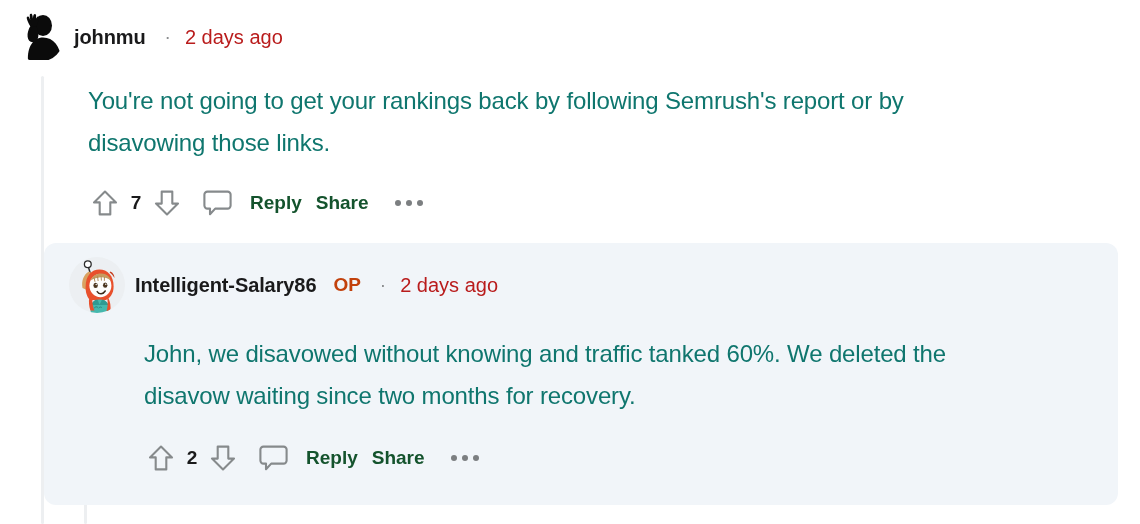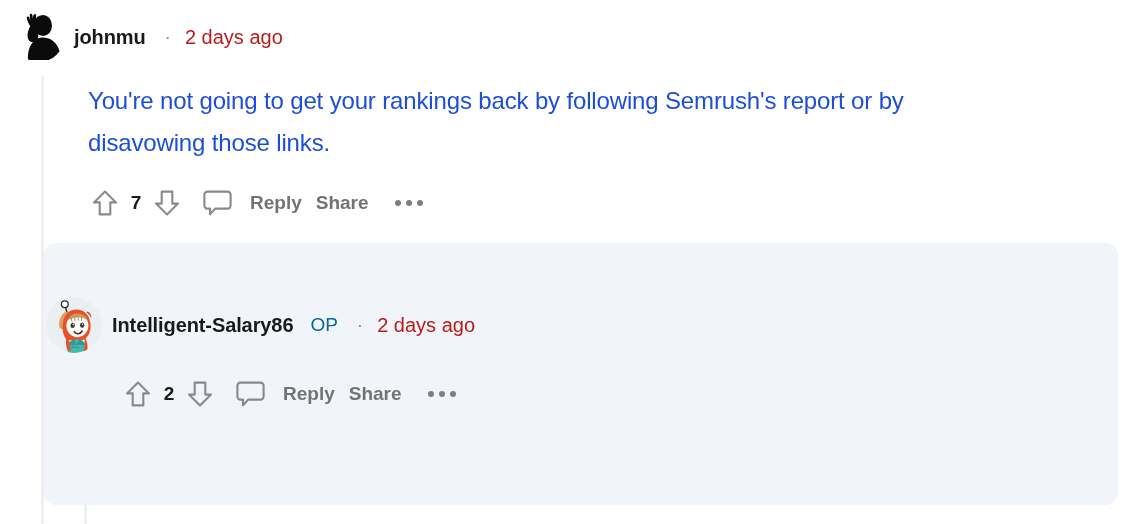--- a/index.html
+++ b/index.html
@@ -38,21 +38,21 @@
     height: 262px;
     background: #f1f5f9;
     border-radius: 12px;
   }
 
   
   .comment {
     position: absolute;
   }
   .comment.top-level { left: 0;   top: 0;   width: 1031px; }
-  .comment.nested    { left: 36px; top: 243px; width: 1074px; margin-top: 40px; }
+  .comment.nested    { left: 59px; top: 243px; width: 1074px; }
 
   
   .comment-header {
     display: flex;
     align-items: center;
     gap: 10px;
   }
   .comment.top-level .comment-header { padding: 12px 0 0 14px; }
   .comment.nested    .comment-header { padding: 14px 0 0 10px; }
 
@@ -69,42 +69,42 @@
 
   .username {
     font-size: 20px;
     font-weight: 700;
     color: #1a1a1b;
     letter-spacing: -0.1px;
     white-space: nowrap;
   }
   .op-badge {
     font-size: 19px;
-    font-weight: 400;
-    color: #0369a1;
+    font-weight: 700;
+    color: #c2410c;
     margin-left: 7px;
     white-space: nowrap;
   }
   .meta-dot {
     font-size: 19px;
     color: #8b8d8f;
     margin: 0 4px 0 9px;
   }
   .timestamp {
     font-size: 20px;
     font-weight: 400;
     color: #b91c1c;
     white-space: nowrap;
   }
 
   
   .comment-body {
     font-size: 24px;
     line-height: 42px;
-    color: #1d4ed8;
+    color: #0f766e;
     font-weight: 400;
     letter-spacing: -0.15px;
   }
   .comment.top-level .comment-body { padding: 18px 0 0 88px; max-width: 990px; }
   .comment.nested    .comment-body { padding: 20px 0 0 85px; max-width: 900px; }
 
   
   .action-bar {
     display: flex;
     align-items: center;
@@ -130,21 +130,21 @@
     font-weight: 700;
     color: #1a1a1b;
     min-width: 18px;
     text-align: center;
     margin: 0 5px;
   }
 
   .act-label {
     font-size: 19px;
     font-weight: 700;
-    color: #737373;
+    color: #14532d;
     white-space: nowrap;
     margin-left: 14px;
   }
   .act-label.first { margin-left: 16px; }
 
   .more-dots {
     display: inline-flex;
     align-items: center;
     gap: 5px;
     margin-left: 26px;
@@ -251,20 +251,21 @@
 
           <path d="M25.4 50.8 C26.4 49.6 27.6 49.4 28.6 50.2 M29.8 51 C30.6 49.8 31.8 49.6 32.6 50.4" stroke="#2a7d77" stroke-width="0.8" fill="none" stroke-linecap="round"></path>
         </svg>
       </span>
       <span class="username">Intelligent-Salary86</span>
       <span class="op-badge">OP</span>
       <span class="meta-dot">·</span>
       <span class="timestamp">2 days ago</span>
     </div>
 
+    <div class="comment-body">John, we disavowed without knowing and traffic tanked 60%. We deleted the disavow waiting since two months for recovery.</div>
 
     <div class="action-bar">
       <span class="act icon-btn">
         <svg width="26" height="28" viewBox="0 0 26 28" aria-hidden="true">
           <path d="M13 2.6 L24 13.4 H18.3 V25.4 H7.7 V13.4 H2 Z" fill="none" stroke="#868a8c" stroke-width="2.1" stroke-linejoin="round"></path>
         </svg>
       </span>
       <span class="vote-count">2</span>
       <span class="act icon-btn">
         <svg width="26" height="28" viewBox="0 0 26 28" aria-hidden="true">

